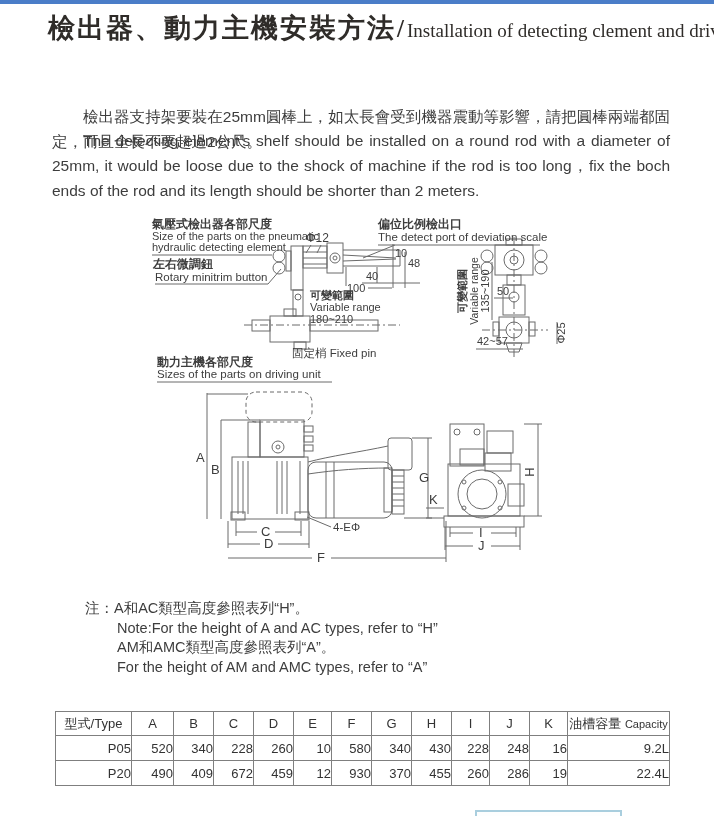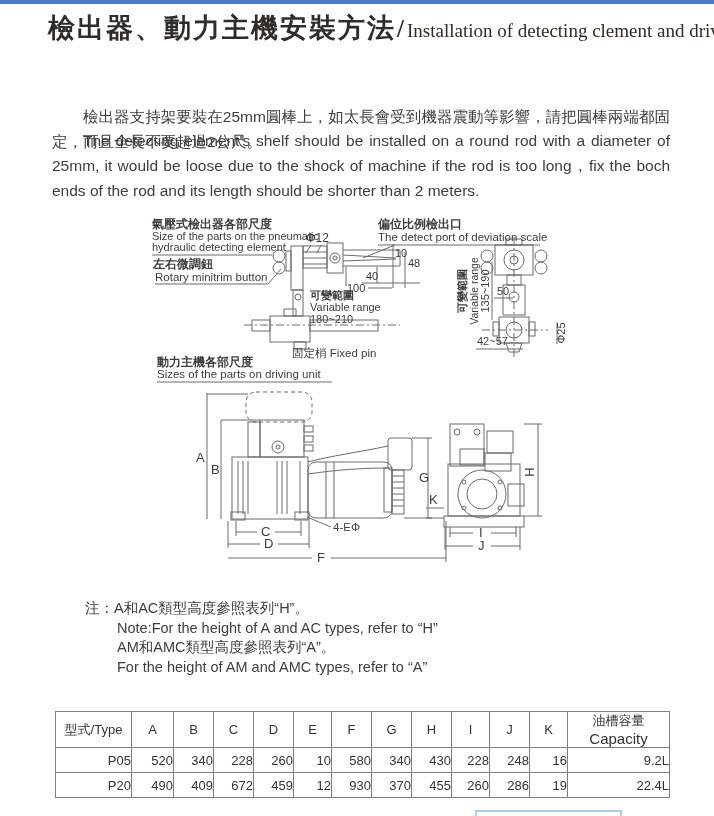--- a/index.html
+++ b/index.html
@@ -19,21 +19,21 @@
   .diagram text{font-family:"Liberation Sans",sans-serif;fill:#3d3d3d;}
   .notes{position:absolute;left:85px;top:599px;font-size:14.5px;line-height:19.5px;color:#3d3d3d;}
   .note-row{display:flex;}
   .note-indent{padding-left:32px;}
   .spec-table{position:absolute;left:55px;top:711px;width:615px;border-collapse:collapse;
               table-layout:fixed;font-size:13px;color:#333;}
   .spec-table th,.spec-table td{border:1px solid #7f7f7f;text-align:center;vertical-align:middle;
               font-weight:normal;padding:0;}
   .spec-table th{height:23px;}
   .spec-table td{height:24px;text-align:right;}
-  .cap-en{font-size:15px;}
+  .cap-en{font-size:11px;}
   .partial-box{position:absolute;left:475px;top:810px;width:143px;height:12px;
                border:2px solid #a9cede;background:#fdfefe;}
 </style>
 </head>
 <body>
 
 <div class="page">
   <div class="top-bar"></div>
 
   <h1 class="title">

